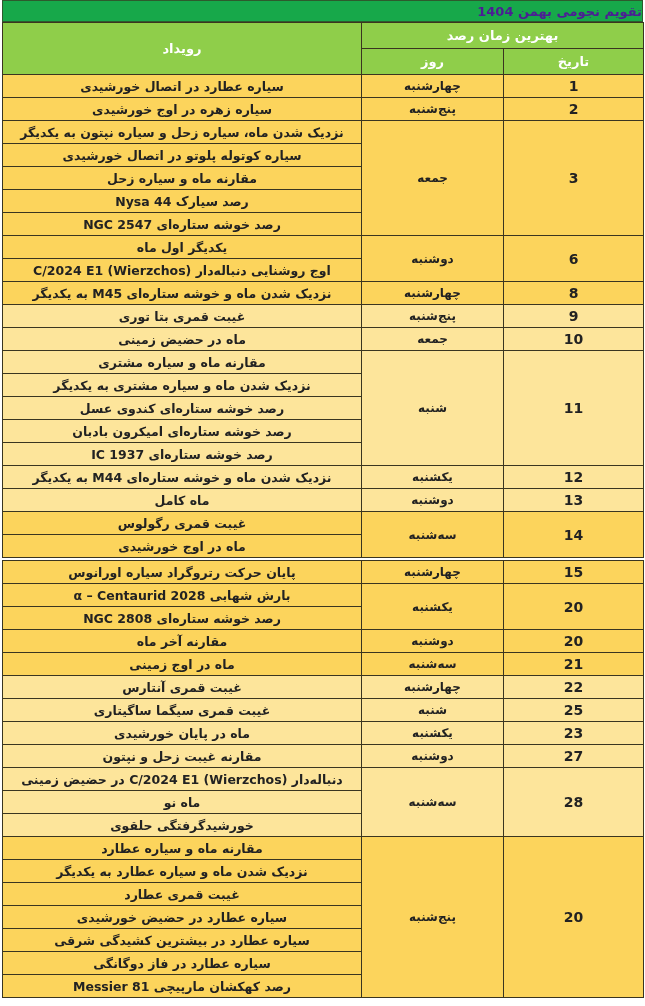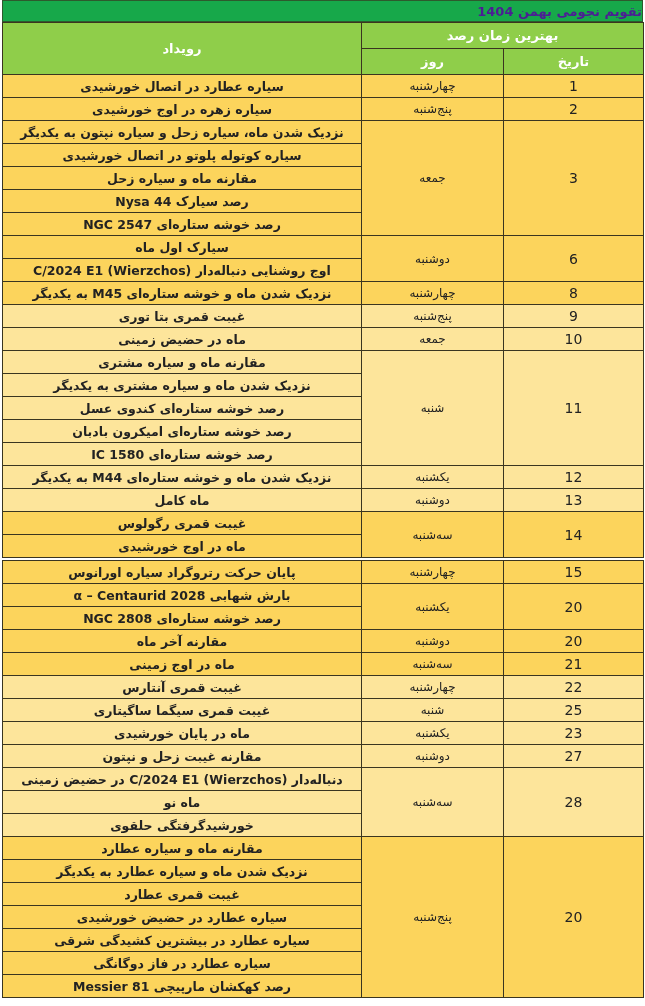--- a/index.html
+++ b/index.html
@@ -16,21 +16,21 @@
     padding: 0; font-size: 12.5px; color: #222; font-weight: bold;
     overflow: hidden; white-space: nowrap;
   }
   th { background: #8fce4a; color: #fff; font-size: 13px; font-weight: bold; }
   th.grp { height: 25px; }
   th.sub { height: 25px; }
   th.event-h { }
   col.c-date { width: 140px; }
   col.c-day { width: 142px; }
   col.c-event { width: 359px; }
-  td.date, td.day { font-weight: normal; text-align: center; }
+  td.date, td.day { font-weight: bold; text-align: center; }
   td.date { font-size: 14px; color: #222; }
   td.day { font-size: 12px; }
   td.ev { direction: rtl; margin-top: 47px; }
   tr.r td { height: 22px; }
   .shade-a { background: #fcd45c; }
   .shade-b { background: #fde59b; }
   .gap td { height: 2px; background: #ffffff; border-left: none; border-right: none; border-top: 1.5px solid #3a3520; border-bottom: 1.5px solid #3a3520; padding: 0; }
 </style>
 </head>
 <body>
@@ -77,21 +77,21 @@
         </tr>
         <tr class="r shade-a">
           <td class="ev">رصد سیارک 44 Nysa</td>
         </tr>
         <tr class="r shade-a">
           <td class="ev">رصد خوشه ستاره‌ای NGC 2547</td>
         </tr>
         <tr class="r shade-a">
           <td class="date" rowspan="2">6</td>
           <td class="day" rowspan="2">دوشنبه</td>
-          <td class="ev">سیارک اول ماه</td>
+          <td class="ev">یکدیگر اول ماه</td>
         </tr>
         <tr class="r shade-a">
           <td class="ev">اوج روشنایی دنباله‌دار C/2024 E1 (Wierzchos)</td>
         </tr>
         <tr class="r shade-a">
           <td class="date" rowspan="1">8</td>
           <td class="day" rowspan="1">چهارشنبه</td>
           <td class="ev">نزدیک شدن ماه و خوشه ستاره‌ای M45 به یکدیگر</td>
         </tr>
         <tr class="r shade-b">
@@ -112,21 +112,21 @@
         <tr class="r shade-b">
           <td class="ev">نزدیک شدن ماه و سیاره مشتری به یکدیگر</td>
         </tr>
         <tr class="r shade-b">
           <td class="ev">رصد خوشه ستاره‌ای کندوی عسل</td>
         </tr>
         <tr class="r shade-b">
           <td class="ev">رصد خوشه ستاره‌ای امیکرون بادبان</td>
         </tr>
         <tr class="r shade-b">
-          <td class="ev">رصد خوشه ستاره‌ای IC 1580</td>
+          <td class="ev">رصد خوشه ستاره‌ای IC 1937</td>
         </tr>
         <tr class="r shade-b">
           <td class="date" rowspan="1">12</td>
           <td class="day" rowspan="1">یکشنبه</td>
           <td class="ev">نزدیک شدن ماه و خوشه ستاره‌ای M44 به یکدیگر</td>
         </tr>
         <tr class="r shade-b">
           <td class="date" rowspan="1">13</td>
           <td class="day" rowspan="1">دوشنبه</td>
           <td class="ev">ماه کامل</td>

